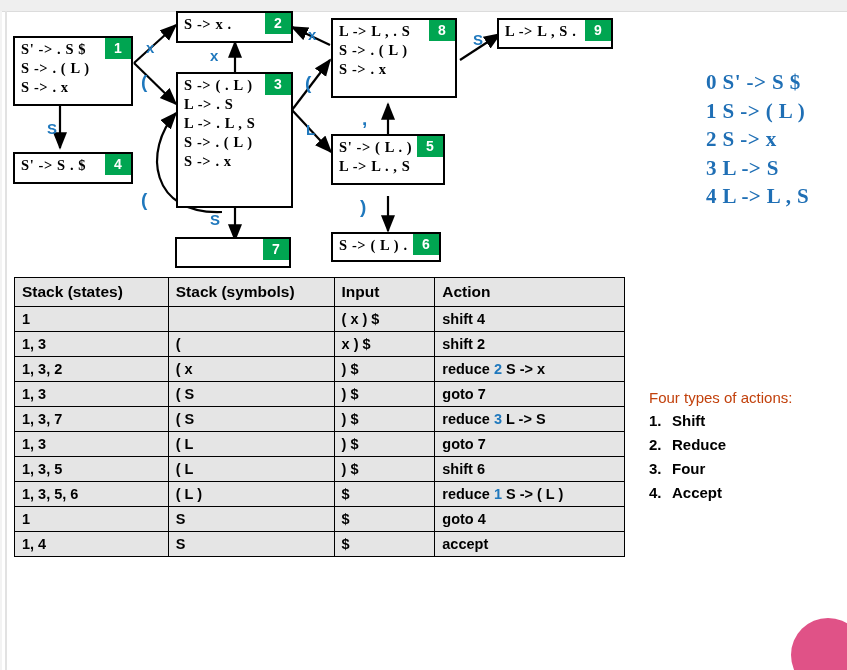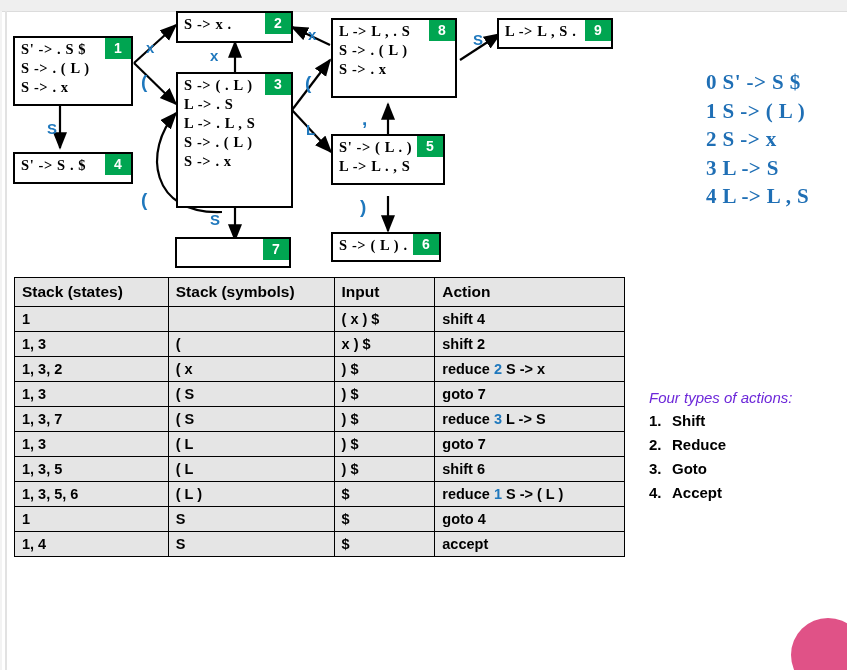--- a/index.html
+++ b/index.html
@@ -151,23 +151,22 @@
     position: absolute;
     left: 649px;
     top: 387px;
     z-index: 8;
   }
   .actions .head {
     font-family: "Liberation Sans", sans-serif;
     font-weight: normal;
     font-size: 15px;
     line-height: 22px;
-    color: #6d28d9;
-    white-space: nowrap;
-    font-style: italic;
+    color: #c2410c;
+    white-space: nowrap;
   }
   .actions .item {
     font-family: "Liberation Sans", sans-serif;
     font-weight: bold;
     font-size: 15px;
     line-height: 24px;
     color: #000000;
     white-space: nowrap;
     display: flex;
   }
@@ -402,21 +401,21 @@
     <div class="item">
       <span class="num">1.</span>
       <span>Shift</span>
     </div>
     <div class="item">
       <span class="num">2.</span>
       <span>Reduce</span>
     </div>
     <div class="item">
       <span class="num">3.</span>
-      <span>Goto</span>
+      <span>Four</span>
     </div>
     <div class="item">
       <span class="num">4.</span>
       <span>Accept</span>
     </div>
   </div>
 
   <div class="corner"></div>
 
 </div>

